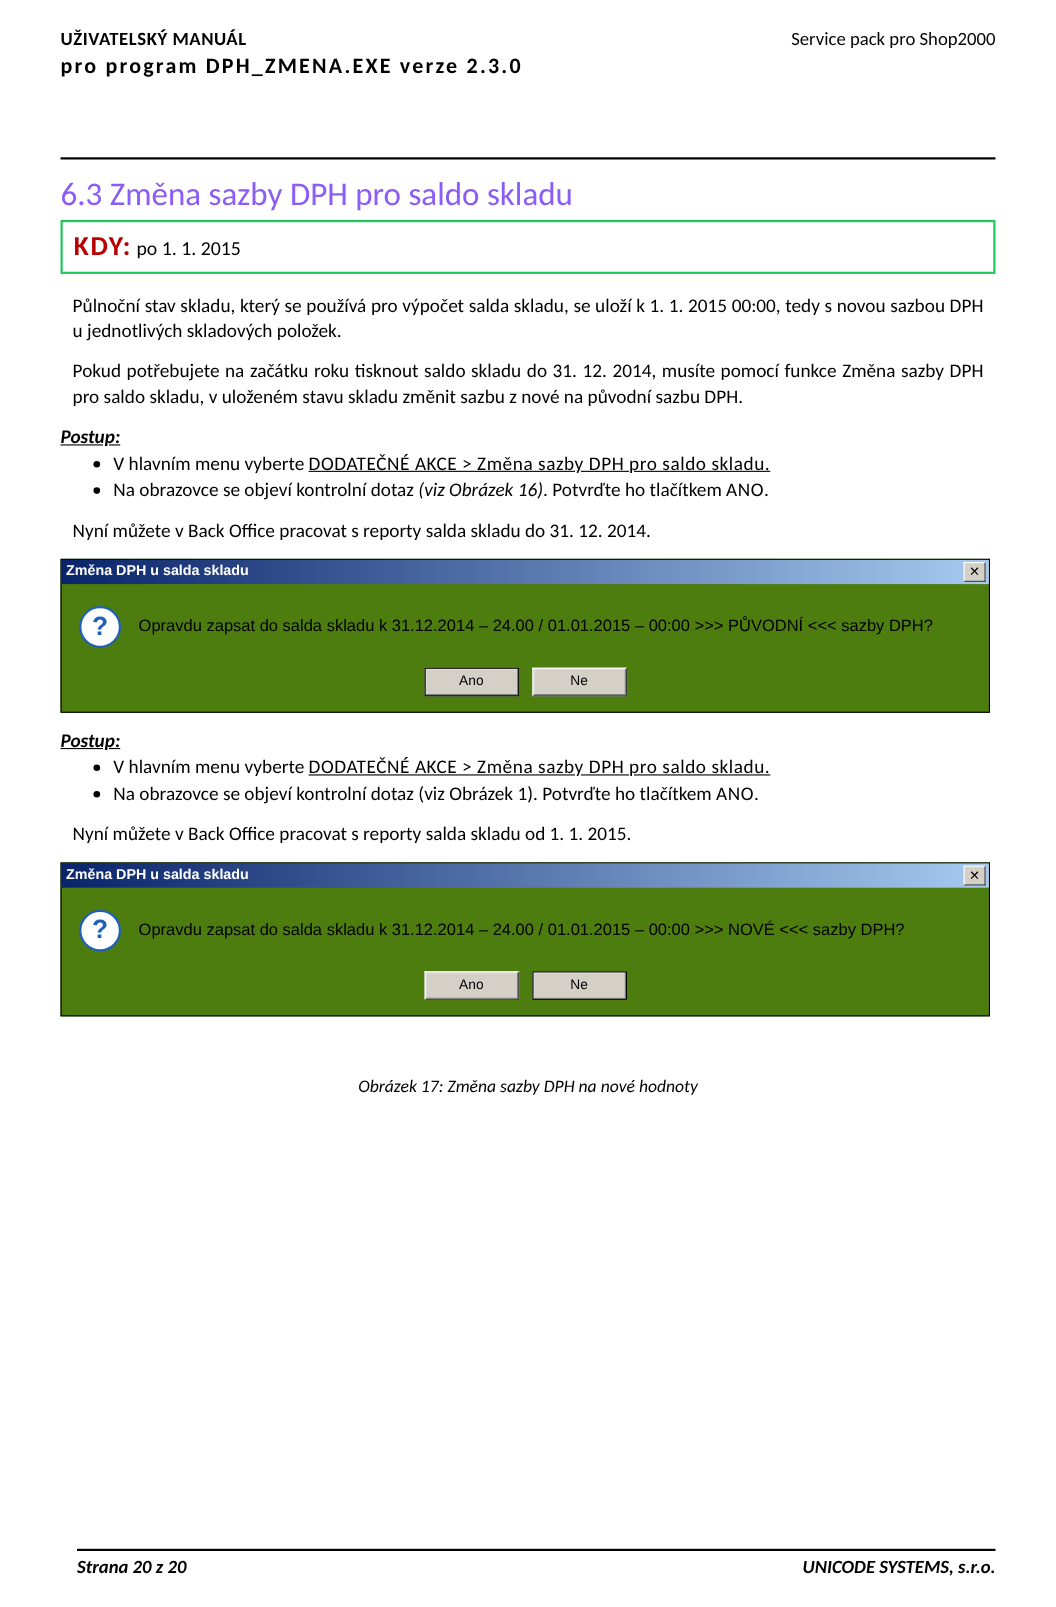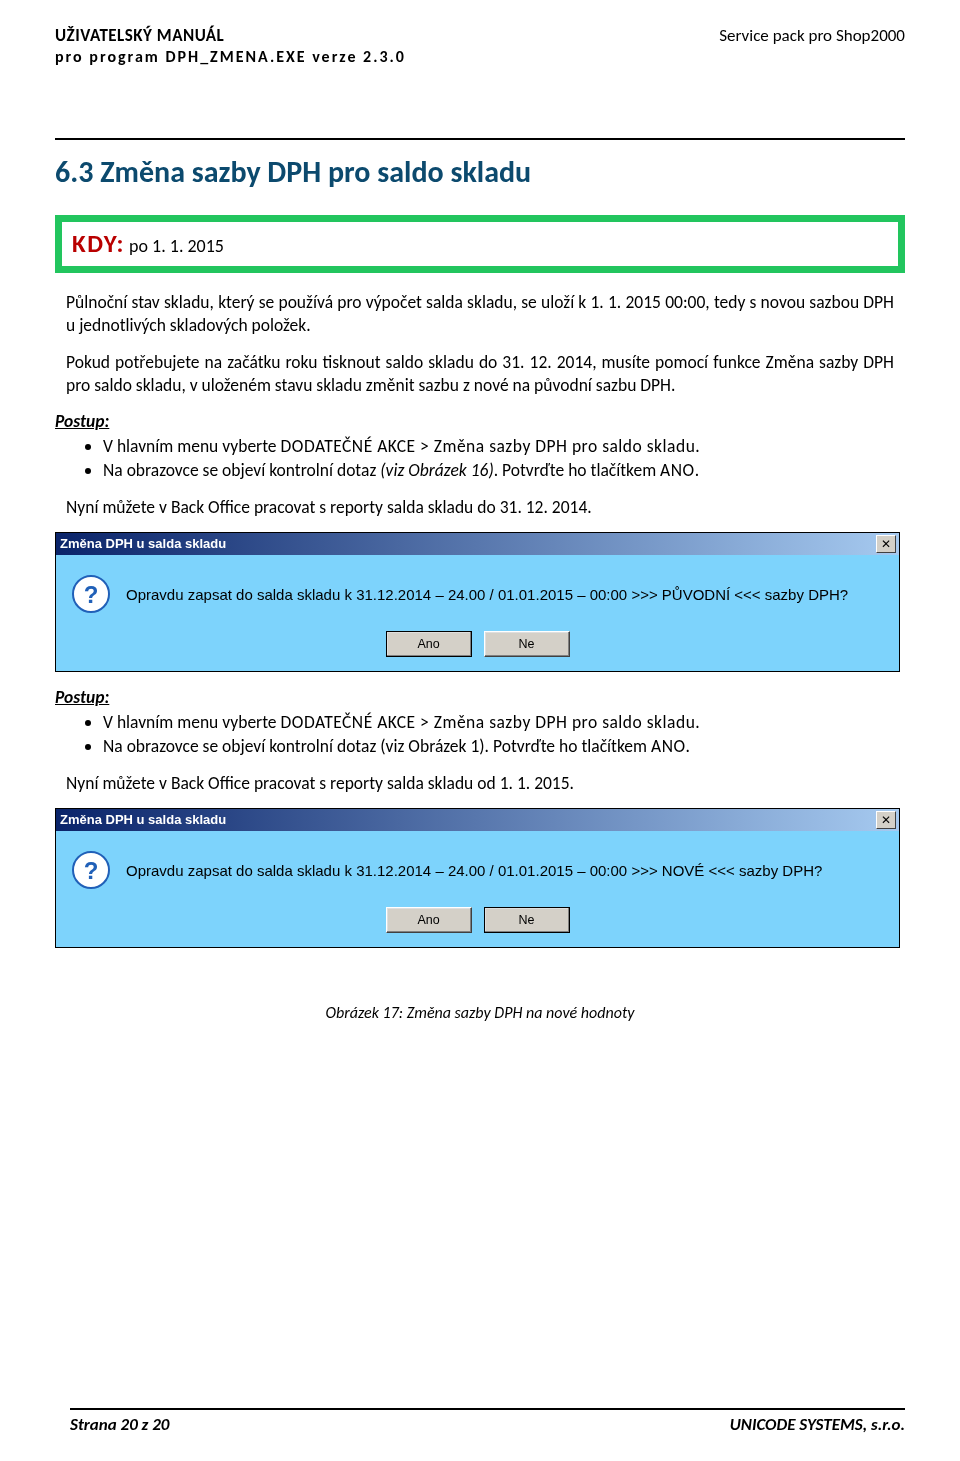--- a/index.html
+++ b/index.html
@@ -20,34 +20,34 @@
   .header {
     display: flex;
     justify-content: space-between;
     margin-bottom: 10px;
   }
   .header .left {
     font-weight: 600;
     letter-spacing: 0.5px;
   }
   .header .left .t1 { font-size: 17px; font-weight: 700; }
-  .header .left .t2 { font-size: 16px; letter-spacing: 2px; }
+  .header .left .t2 { font-size: 20px; letter-spacing: 2px; }
   .header .right { font-size: 17px; text-align: right; }
   .hr-top {
     border-top: 2px solid #000;
     margin: 70px 0 12px 0;
   }
   h1.section {
     font-size: 30px;
-    color: #0c4a6e;
-    font-weight: 700;
-    margin: 0 0 24px 0;
+    color: #8b5cf6;
+    font-weight: 400;
+    margin: 0 0 4px 0;
   }
   .kdy-box {
-    border: 7px solid #22c55e;
+    border: 2px solid #22c55e;
     padding: 6px 10px;
     margin-bottom: 18px;
   }
   .kdy-box .kdy-label {
     color: #b90000;
     font-size: 25px;
     font-weight: 700;
     letter-spacing: 1.5px;
   }
   .kdy-box .kdy-text { font-size: 18px; }
@@ -56,35 +56,35 @@
     font-style: italic;
     font-weight: 700;
     text-decoration: underline;
     margin: 14px 0 0 0;
   }
   ul {
     margin: 2px 0 14px 0;
     padding-left: 48px;
   }
   ul li { margin: 1px 0; }
-  .menu-path { letter-spacing: 0.5px; }
+  .menu-path { letter-spacing: 0.5px; text-decoration: underline; }
   .italic { font-style: italic; margin-top: 48px; }
   .letterspc { letter-spacing: 0.5px; }
   .bold { font-weight: 700; }
   .caption {
     text-align: center;
     font-style: italic;
     font-size: 16px;
     margin: 55px 0 18px 0;
   }
   
   .win-dialog {
     width: 843px;
     border: 1px solid #000;
-    background: #7dd3fc;
+    background: #4d7c0f;
     font-family: Tahoma, Arial, sans-serif;
     margin-top: 12px;
   }
   .win-titlebar {
     background: linear-gradient(to right, #0a246a, #a6caf0);
     color: #fff;
     display: flex;
     justify-content: space-between;
     align-items: center;
     height: 22px;

